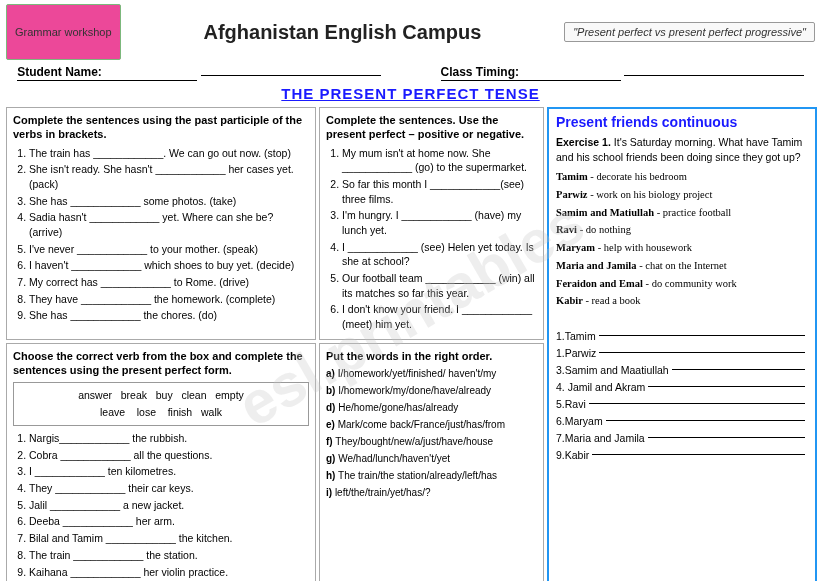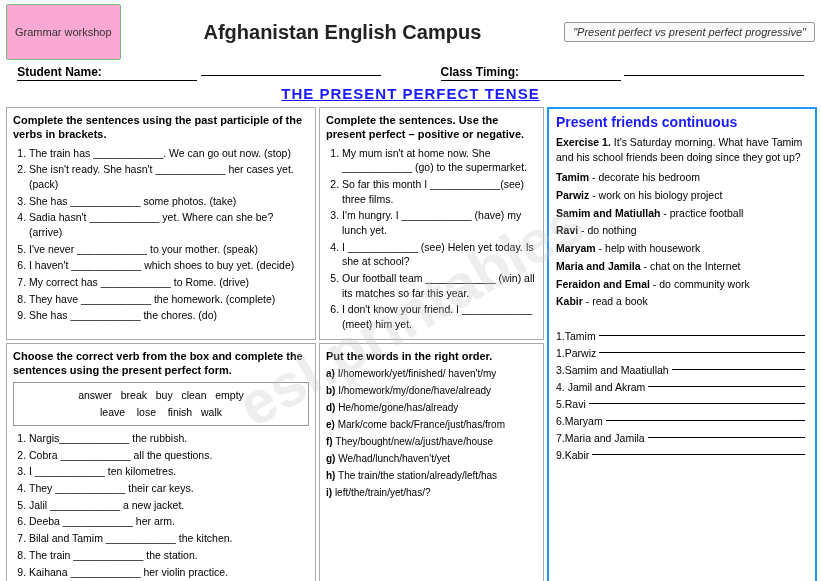--- a/index.html
+++ b/index.html
@@ -19,21 +19,21 @@
     }
     
     .header {
       display: flex;
       align-items: center;
       justify-content: space-between;
       margin-bottom: 4px;
     }
     .grammar-badge {
       border: 1.5px solid #7cb87c;
-      background: #f9a8d4;
+      background: #ec4899;
       padding: 21px 8px;
       font-size: 11px;
       color: #333;
       border-radius: 2px;
     }
     .school-title {
       font-size: 20px;
       font-weight: bold;
       color: #222;
       text-align: center;
@@ -119,20 +119,21 @@
       margin-bottom: 6px;
       line-height: 1.4;
     }
     .exercise-intro strong {
       font-weight: bold;
     }
     .activity-item {
       font-size: 10.5px;
       margin-bottom: 3px;
       line-height: 1.4;
+      font-family: Liberation Serif, serif;
     }
     .activity-item strong {
       font-weight: bold;
     }
     .answer-lines {
       margin-top: 21px;
     }
     .answer-line-item {
       font-size: 10.5px;
       margin-bottom: 5px;

